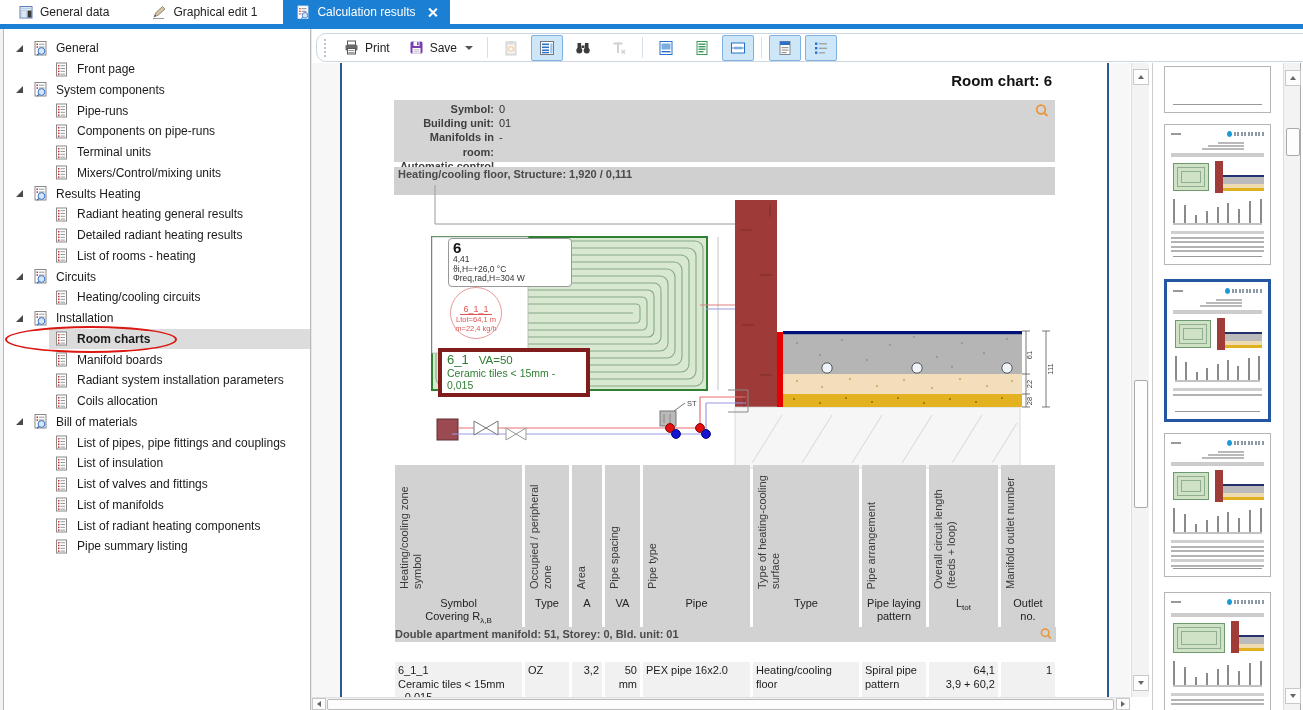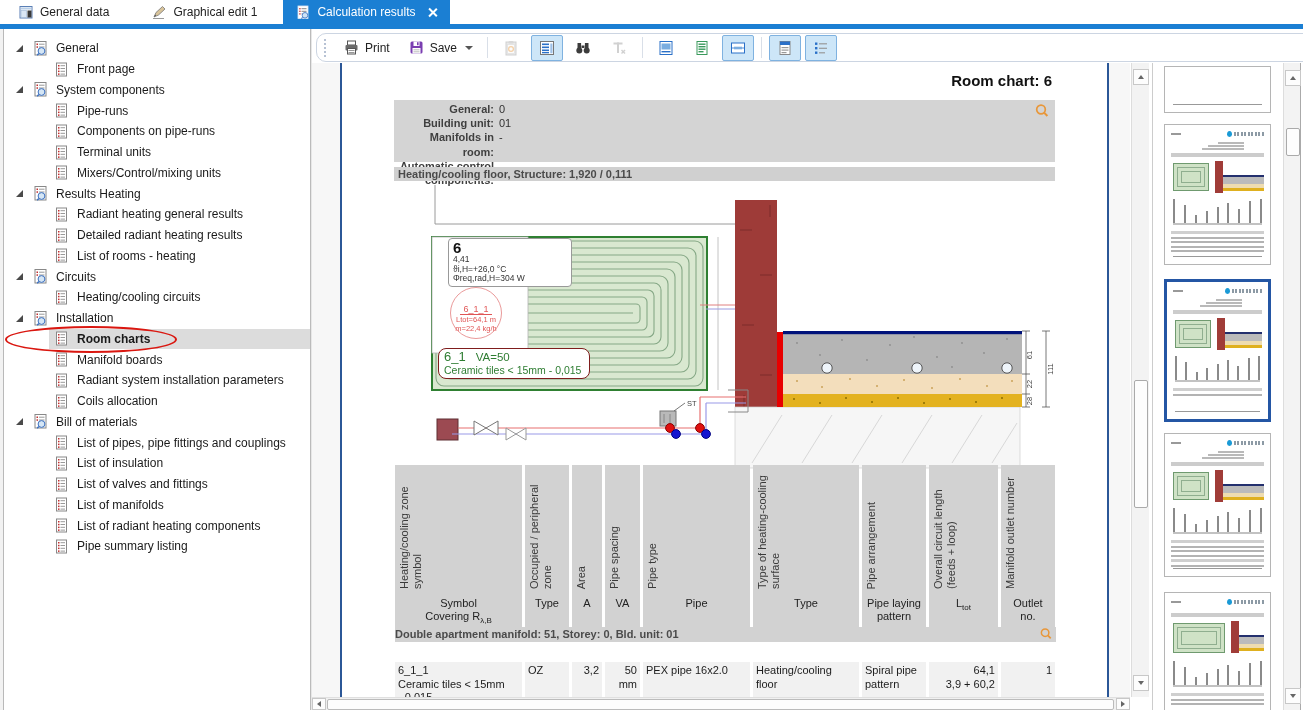--- a/index.html
+++ b/index.html
@@ -54,33 +54,33 @@
   .pageline { position:absolute; top:0; width:2px; height:634px; background:#2b5797; z-index:3; }
   .pl-left { left:28px; } .pl-right { left:795px; }
   .page { position:absolute; left:30px; top:0; width:765px; height:634px; background:#fff; overflow:hidden; }
 
   .doc-title { position:absolute; top:9px; right:55px; font-size:15px; font-weight:bold; color:#111; }
   .info-box { position:absolute; left:52px; top:37px; width:661px; height:62px; background:#d4d4d4; padding:2px 4px; }
   .info-row { display:flex; font-size:11px; line-height:14.2px; color:#333; }
   .info-row .lab { width:96px; text-align:right; font-weight:bold; color:#3f3f3f; }
   .info-row .val { margin-left:5px; }
   .zoom-badge { position:absolute; right:5px; top:3px; width:16px; height:16px; }
-  .gbar { position:absolute; left:52px; width:661px; height:14px; background:#d0d0d0; font-size:11px; font-weight:bold; color:#4b4b4b; line-height:14px; padding-left:4px; }
+  .gbar { position:absolute; left:52px; width:661px; height:28px; background:#d0d0d0; font-size:11px; font-weight:bold; color:#4b4b4b; line-height:14px; padding-left:4px; }
   .structure-bar { top:104px; }
 
   
   .drawing { position:absolute; left:80px; top:122px; width:660px; height:292px; }
   .drawing svg { position:absolute; left:0; top:0; }
   .room-label { position:absolute; left:26px; top:53px; width:124px; background:#fff; border:1px solid #999; border-radius:4px; padding:1px 4px 2px; z-index:4; }
   .room-label .big { font-size:15px; font-weight:bold; color:#111; line-height:15px; display:block; }
   .room-label .sm { font-size:8.5px; color:#333; line-height:9.5px; display:block; }
   .circuit-bubble { position:absolute; left:28px; top:102px; width:52px; height:52px; border:1.5px solid #ea9a9a; border-radius:50%; color:#e05555; text-align:center; padding-top:10px; z-index:4; }
   .circuit-bubble .l1 { display:inline-block; font-size:9px; line-height:9px; border-bottom:1px solid #e05555; padding:0 3px; }
   .circuit-bubble .l2 { display:block; font-size:7.5px; line-height:8.5px; }
-  .zone-box { position:absolute; left:16px; top:163px; width:152px; background:#fff; border:1px solid #7f1d1d; border-radius:8px; padding:1px 5px 2px; color:#2e7d32; z-index:4; }
+  .zone-box { position:absolute; left:16px; top:163px; width:152px; background:#fff; border:4px solid #7f1d1d; border-radius:0; padding:1px 5px 2px; color:#2e7d32; z-index:4; }
   .zone-box .z1 { font-size:13px; line-height:14px; }
   .zone-box .z1 .va { font-size:11.5px; margin-left:10px; }
   .zone-box .z2 { font-size:10.5px; line-height:12px; }
 
   
   .rt-row { position:absolute; left:53px; display:flex; gap:3px; width:660px; }
   .rot-row { top:402px; height:130px; }
   .rot-cell { background:#d2d2d2; display:flex; align-items:flex-end; padding:4px 1px 6px 3px; }
   .rot-text { writing-mode:vertical-rl; transform:rotate(180deg); font-size:11px; line-height:12.5px; color:#3a3a3a; max-height:118px; }
   .h2-row { top:532px; height:46px; font-size:11px; font-weight:normal; color:#222; }
@@ -672,21 +672,21 @@
 
         <div class="viewport">
           <div class="pageline pl-left"></div>
           <div class="pageline pl-right"></div>
           <div class="page">
 
             <div class="doc-title">Room chart: 6</div>
 
             <div class="info-box">
               <div class="info-row">
-                  <span class="lab">General:</span>
+                  <span class="lab">Symbol:</span>
                   <span class="val">0</span>
                 </div>
               <div class="info-row">
                   <span class="lab">Building unit:</span>
                   <span class="val">01</span>
                 </div>
               <div class="info-row">
                   <span class="lab">Manifolds in room:</span>
                   <span class="val">-</span>
                 </div>

